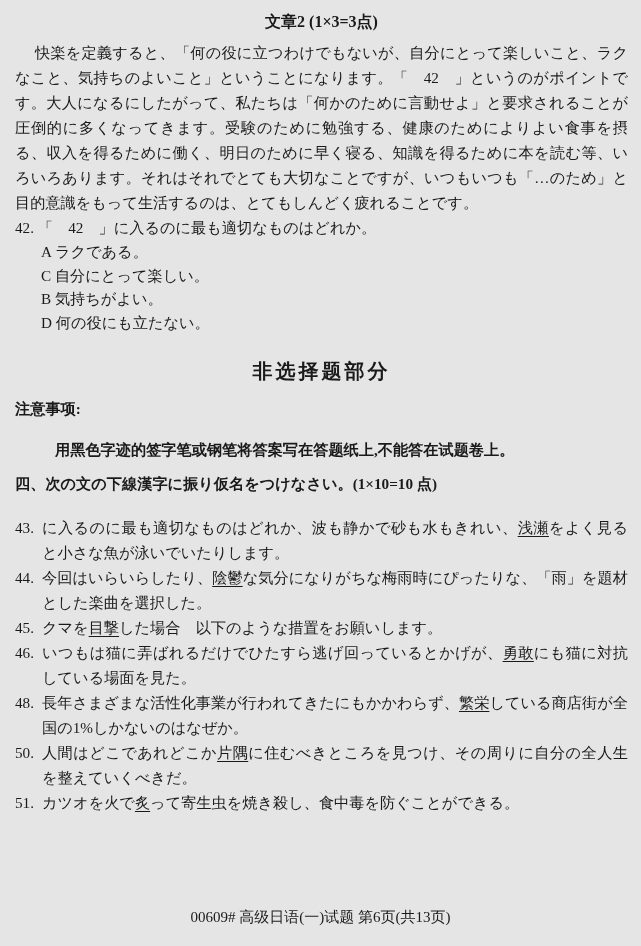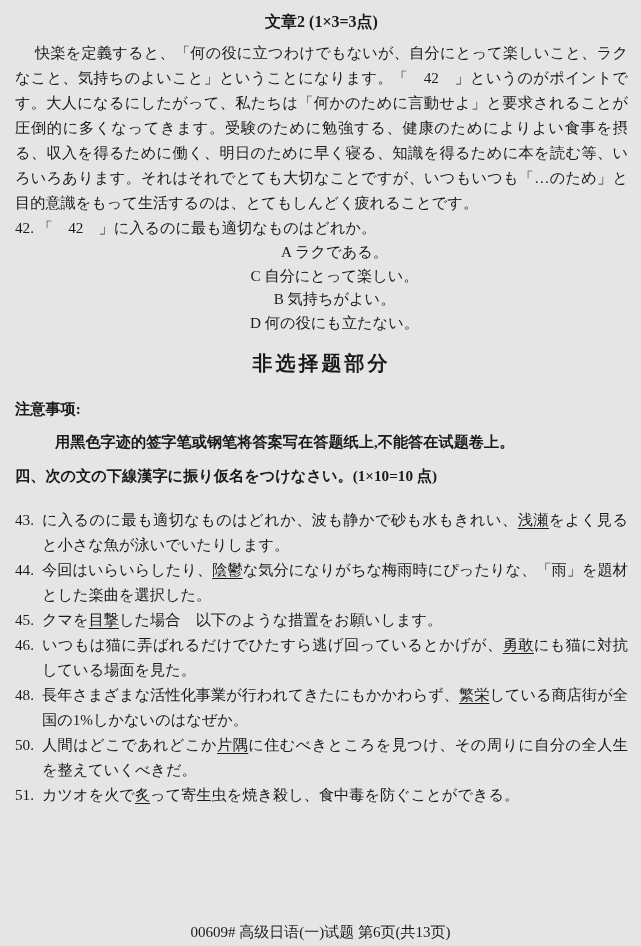--- a/index.html
+++ b/index.html
@@ -34,37 +34,36 @@
   }
   .q42-stem {
     line-height: 25px;
   }
   .options {
     margin: 0;
   }
   .option {
     margin-left: 26px;
     line-height: 23.5px;
-    text-align: center;
   }
   .section-header {
-    margin: 16px 0 0 0;
+    margin: 24px 0 0 0;
     text-align: center;
     font-size: 20px;
     font-weight: bold;
     letter-spacing: 3px;
     line-height: 27px;
   }
   .notice-heading {
-    margin-top: 19px;
+    margin-top: 11px;
     font-weight: bold;
     line-height: 25px;
   }
   .notice-body {
-    margin-top: 8px;
+    margin-top: 16px;
     margin-left: 40px;
     font-weight: bold;
     line-height: 25px;
   }
   .section4-heading {
     margin-top: 9px;
     font-weight: bold;
     line-height: 25px;
   }
   .questions {
@@ -84,21 +83,21 @@
   }
   .u {
     text-decoration: underline;
     text-underline-offset: 3px;
     text-decoration-thickness: 1px;
   }
   .footer {
     position: absolute;
     left: 0;
     right: 0;
-    bottom: 4px;
+    bottom: 19px;
     text-align: center;
     font-size: 15px;
   }
 </style>
 </head>
 <body>
 
 <div class="page">
 
   <div class="doc-title">文章2 (1×3=3点)</div>

